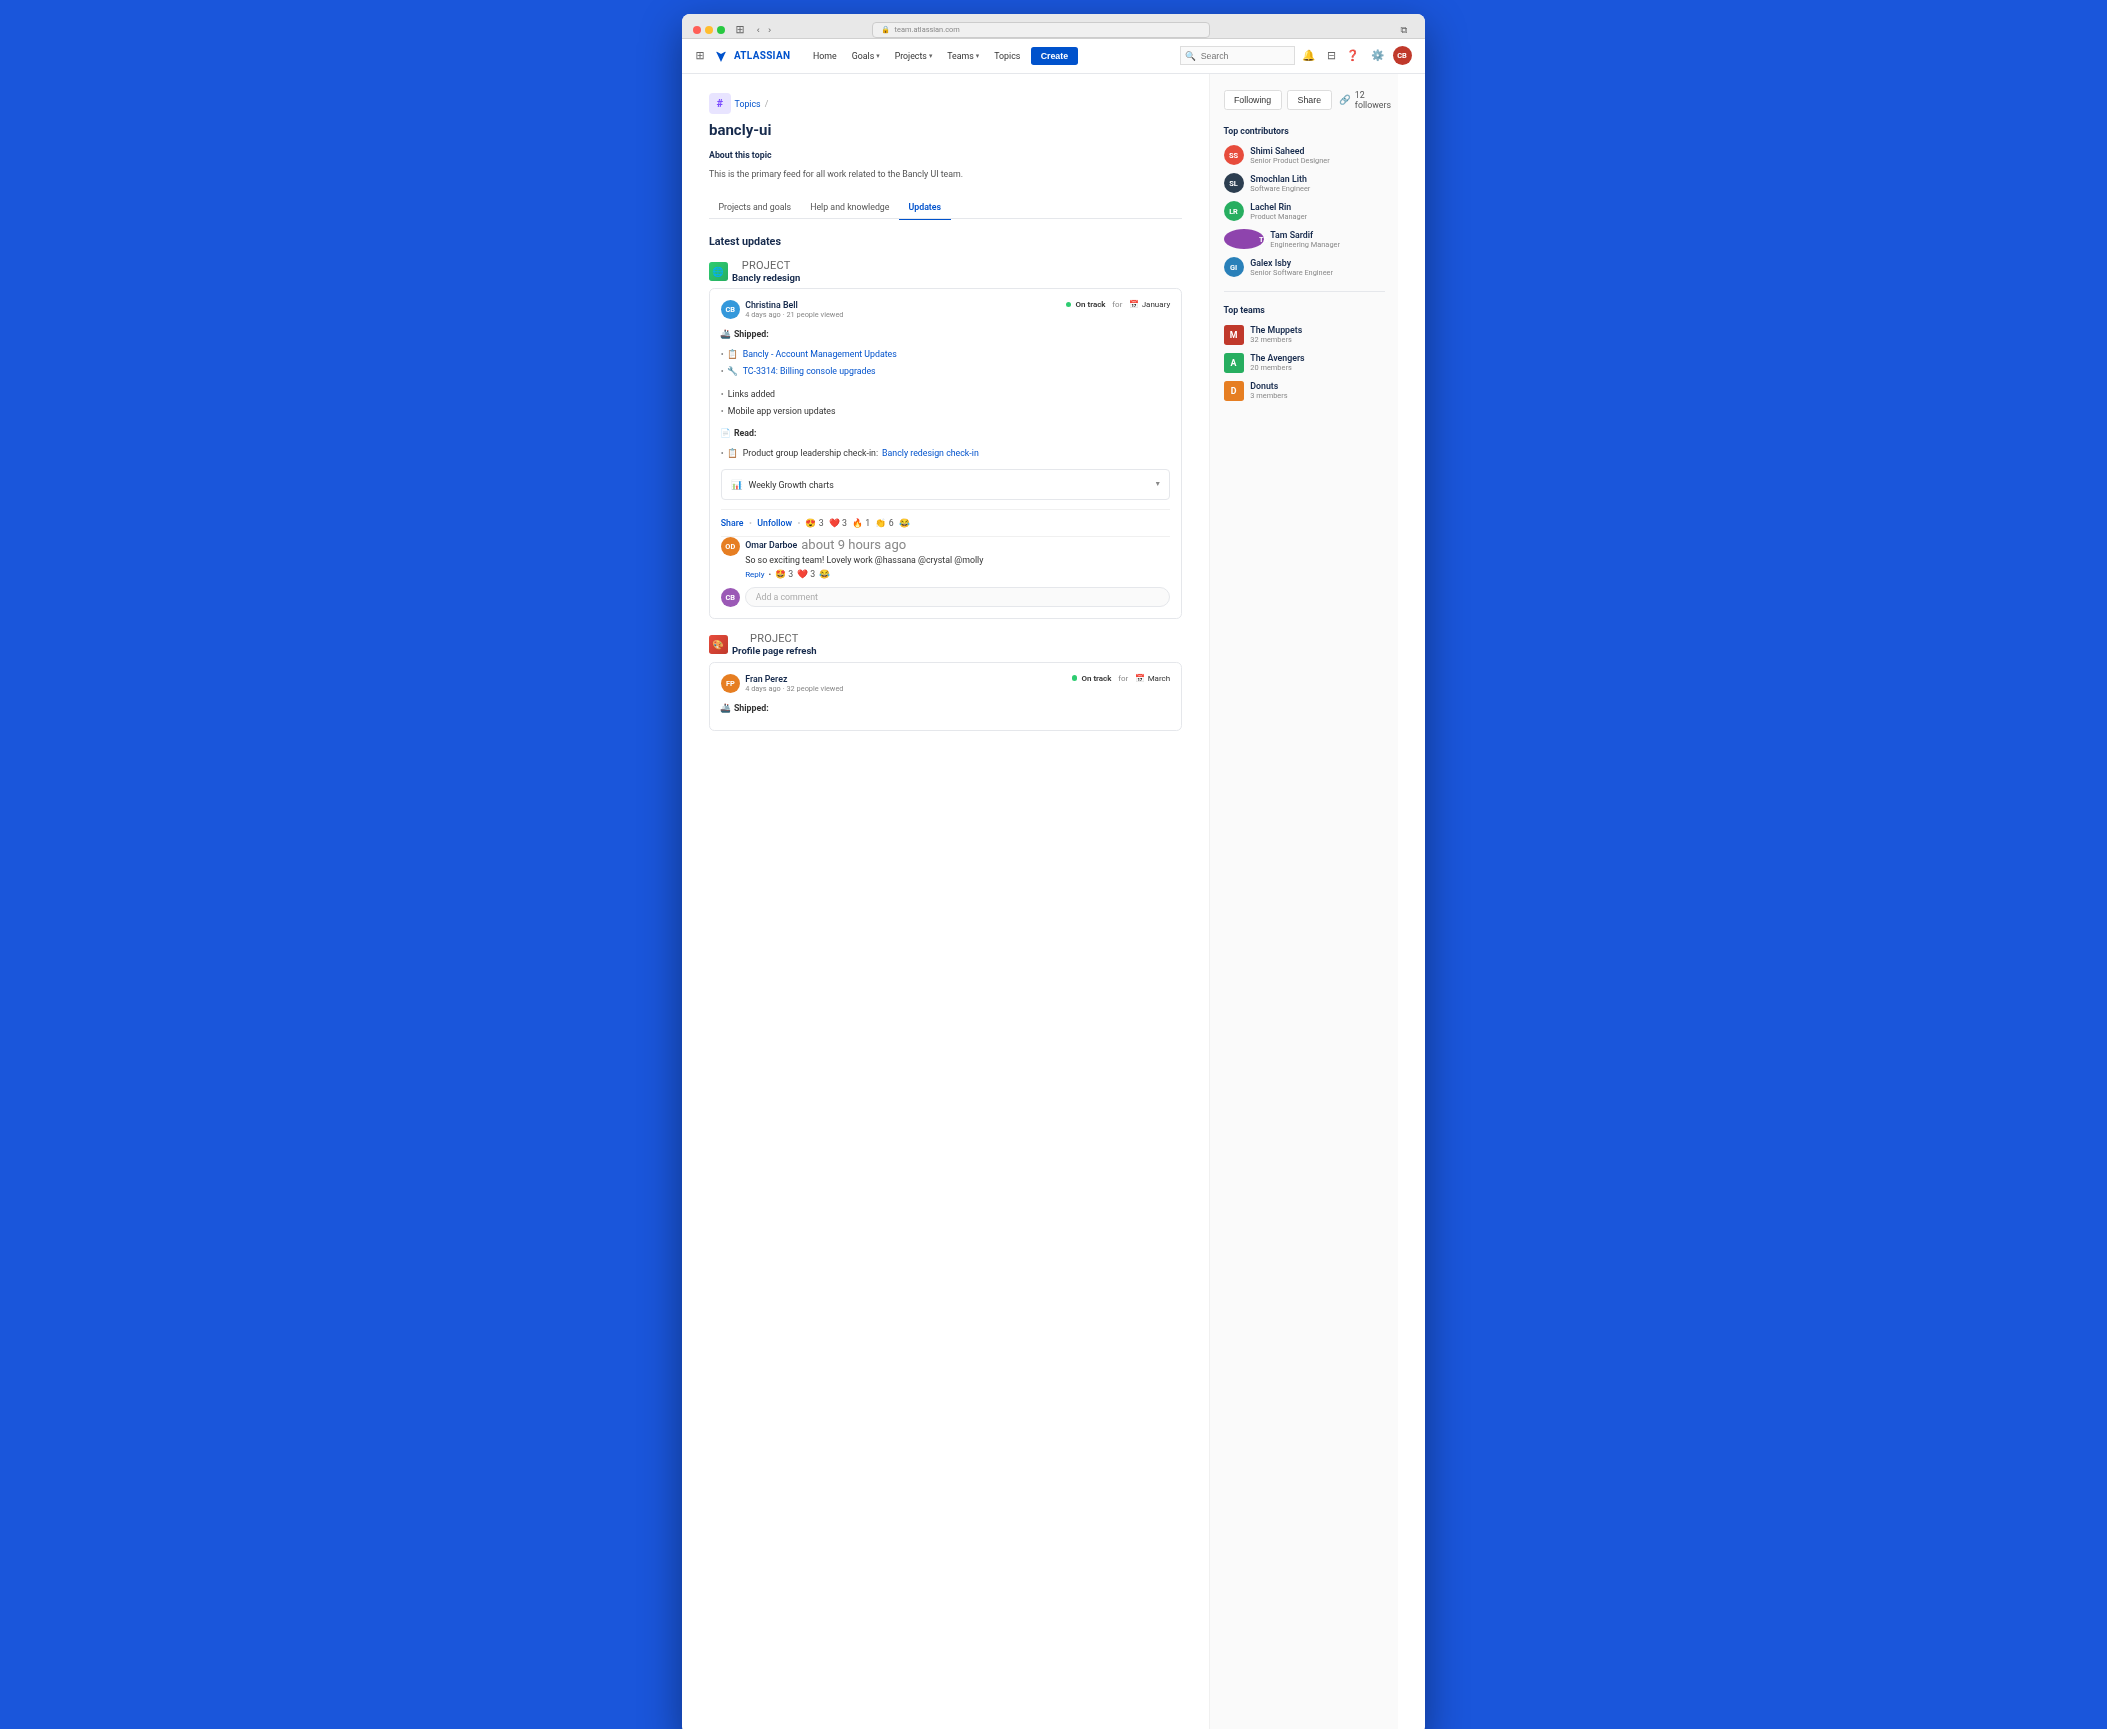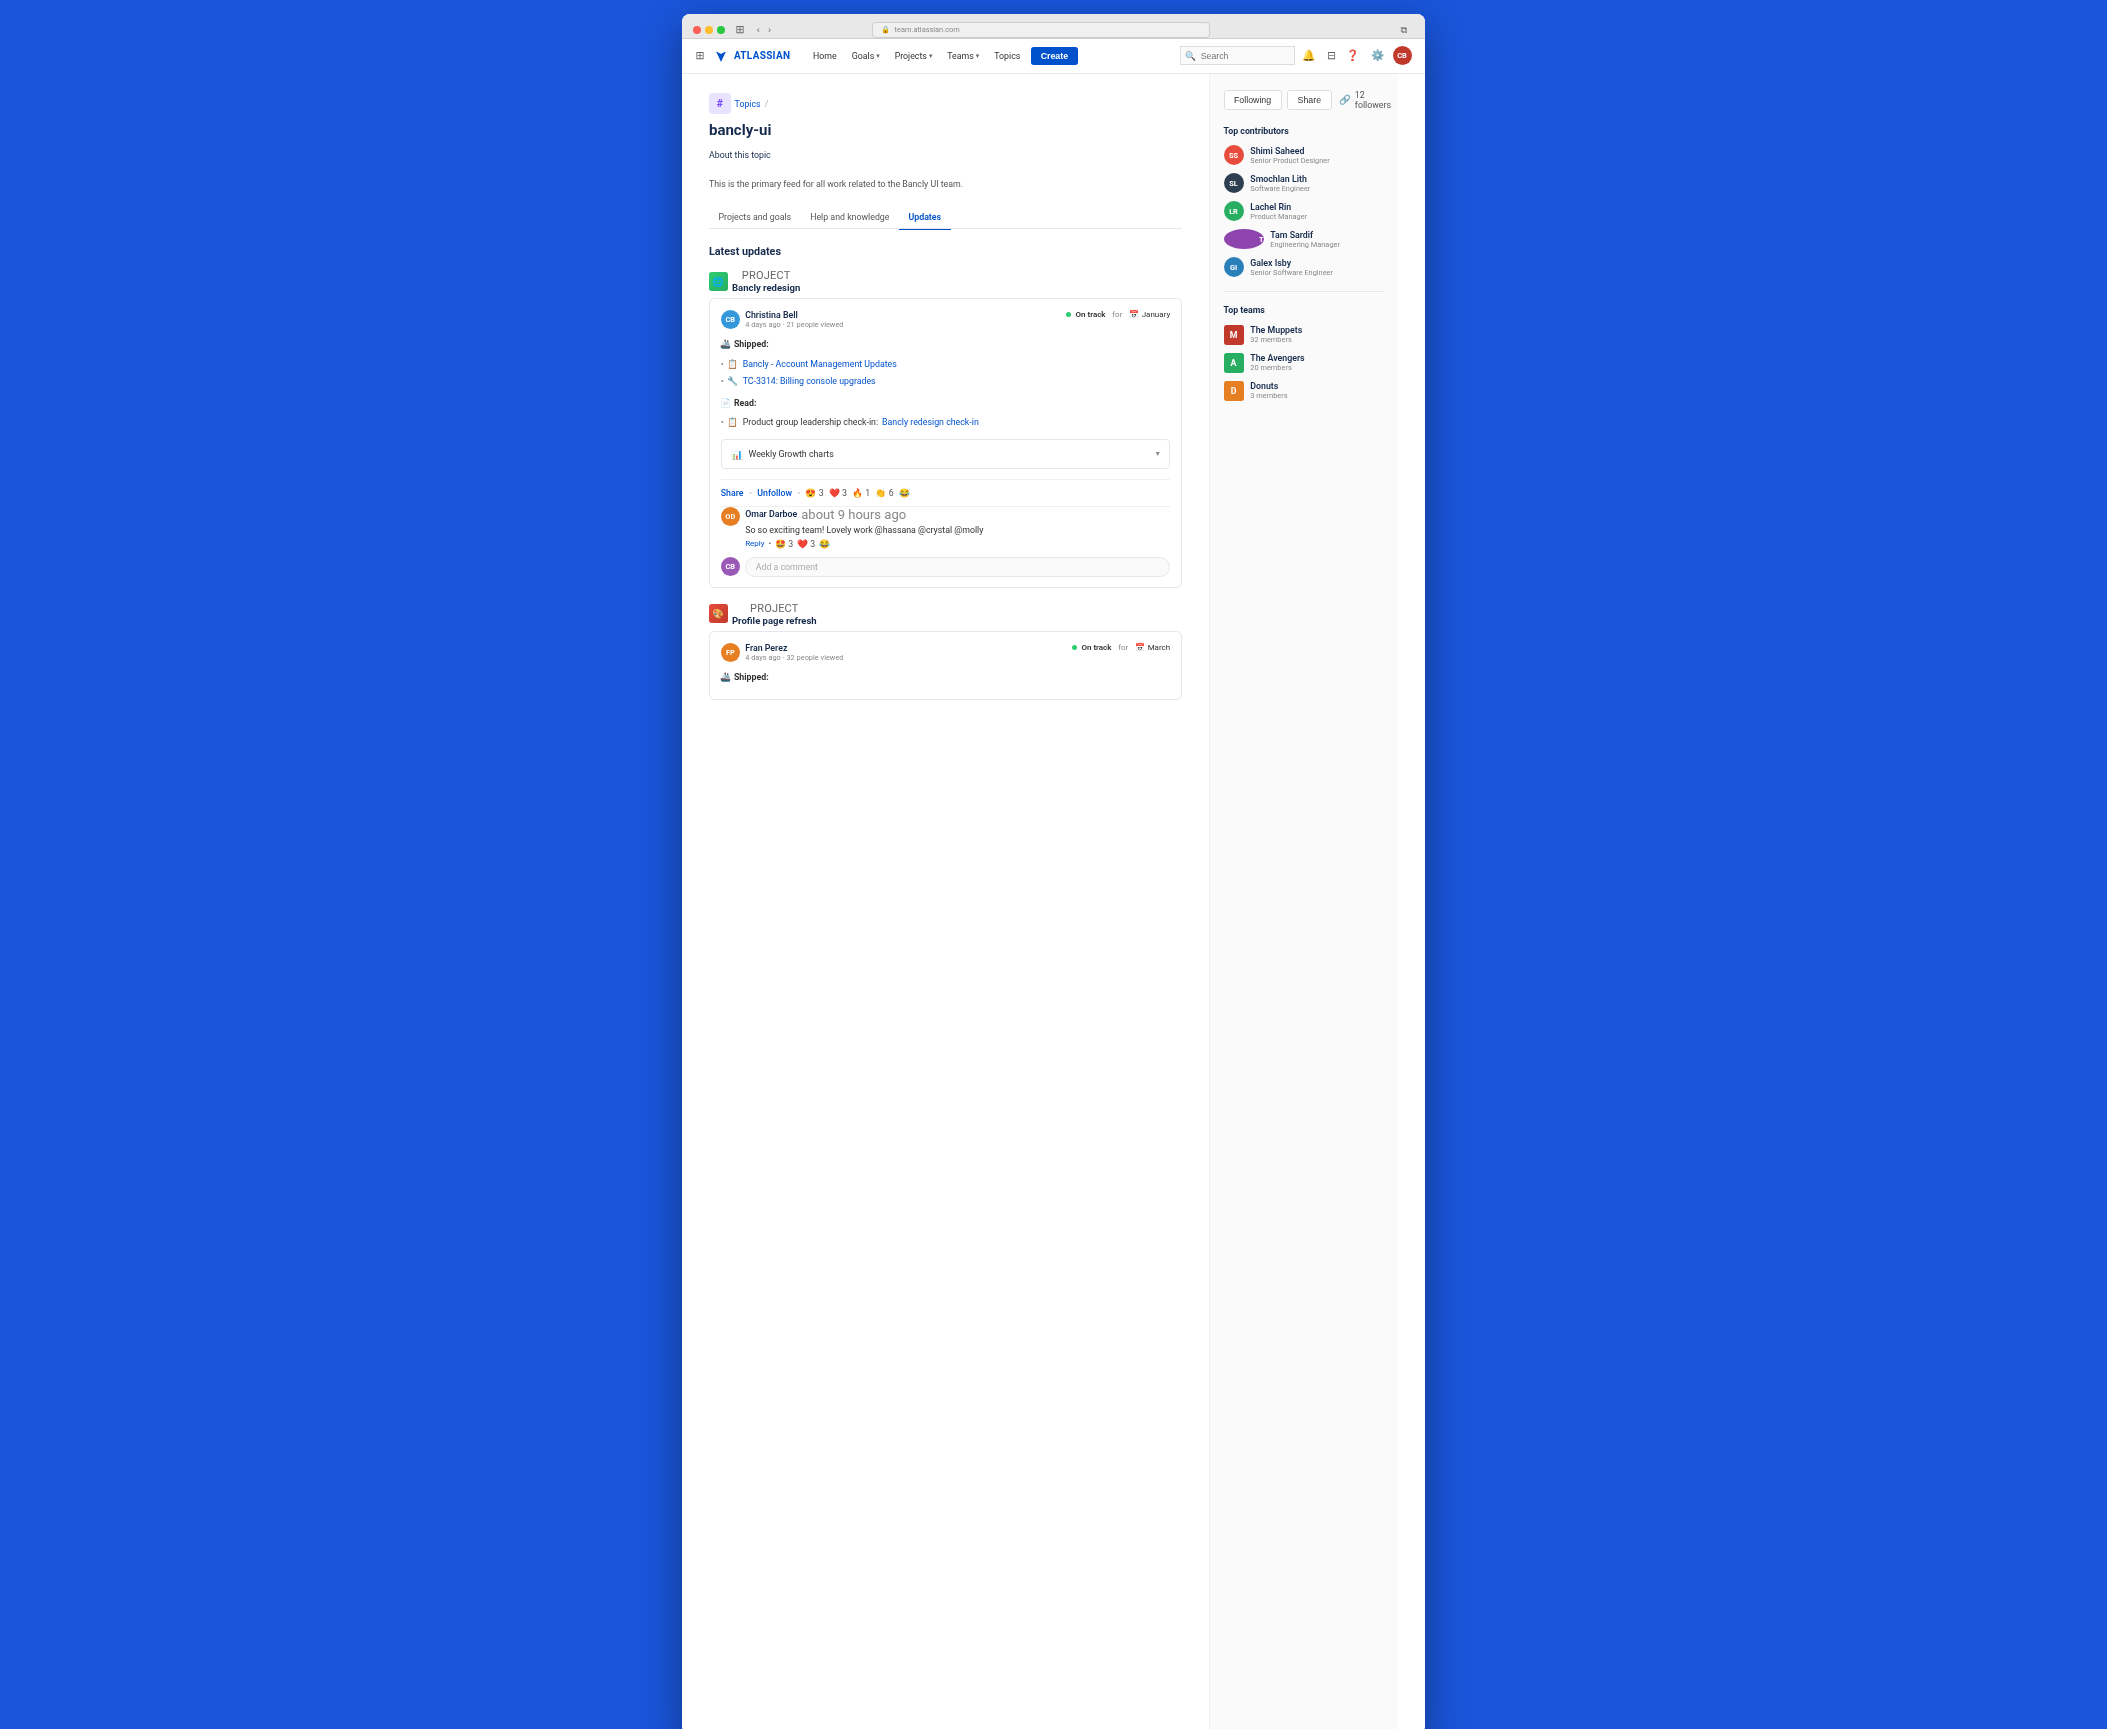--- a/index.html
+++ b/index.html
@@ -120,21 +120,21 @@
     .breadcrumb-icon {
       width: 21.6px; height: 21.6px; background: #e8e4ff; border-radius: 4px;
       display: flex; align-items: center; justify-content: center;
       color: #7c4dff; font-size: 10.8px; font-weight: 700;
     }
     .breadcrumb-text { font-size: 8.8px; color: #0052cc; cursor: pointer; }
     .breadcrumb-sep { color: #aaa; font-size: 8.8px; }
     .page-title { font-size: 15px; font-weight: 700; color: #172b4d; margin-bottom: 10.8px; }
 
     .about-section { margin-bottom: 16px; }
-    .about-title { font-size: 8.8px; font-weight: 400; color: #172b4d; margin-bottom: 19px; }
+    .about-title { font-size: 8.8px; font-weight: 700; color: #172b4d; margin-bottom: 9px; }
     .about-desc { font-size: 8.8px; color: #555; }
 
     
     .tabs { display: flex; gap: 0; border-bottom: 1.4px solid #e5e7eb; margin-bottom: 16px; }
     .tab {
       padding: 6.8px 9.5px; font-size: 8.8px; color: #555; cursor: pointer;
       border-bottom: 1.4px solid transparent; margin-bottom: -1.4px;
     }
     .tab.active { color: #0052cc; border-bottom-color: #0052cc; font-weight: 600; }
 
@@ -362,20 +362,24 @@
             <div class="update-section-title">🚢 Shipped:</div>
             <ul class="update-list">
               <li>
                 <span>📋</span>
                 <a class="link-blue">Bancly - Account Management Updates</a>
               </li>
               <li>
                 <span>🔧</span>
                 <a class="link-blue">TC-3314: Billing console upgrades</a>
               </li>
+            </ul>
+            <ul class="update-list">
+              <li>Links added</li>
+              <li>Mobile app version updates</li>
             </ul>
             <div class="update-section-title">📄 Read:</div>
             <ul class="update-list">
               <li>
                 <span>📋</span>
                 <span>Product group leadership check-in: </span>
                 <a class="link-blue">Bancly redesign check-in</a>
               </li>
             </ul>
 

